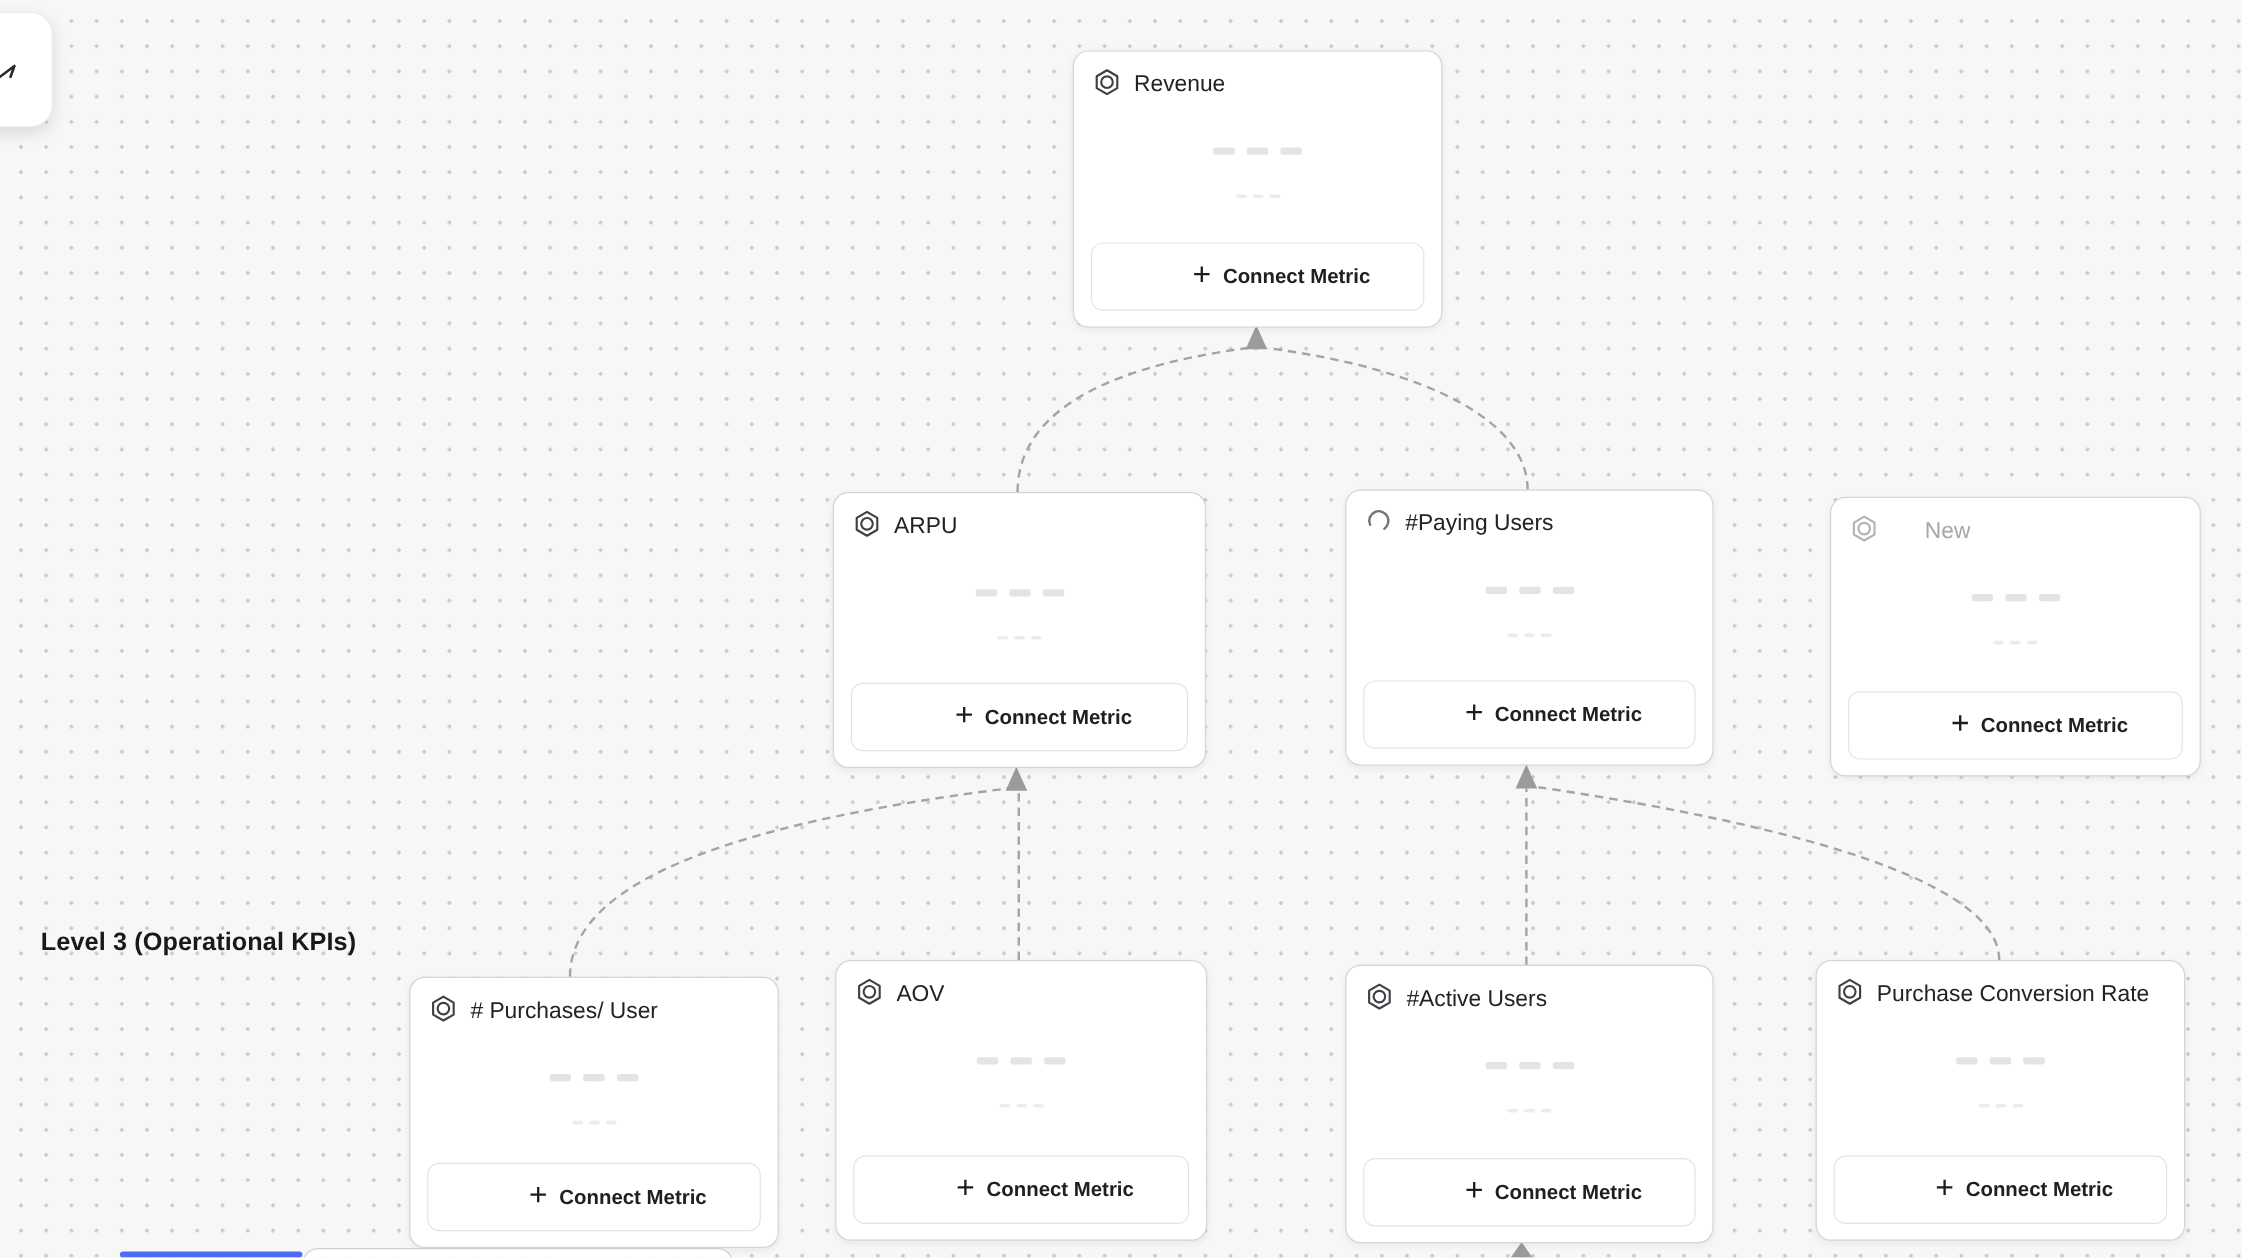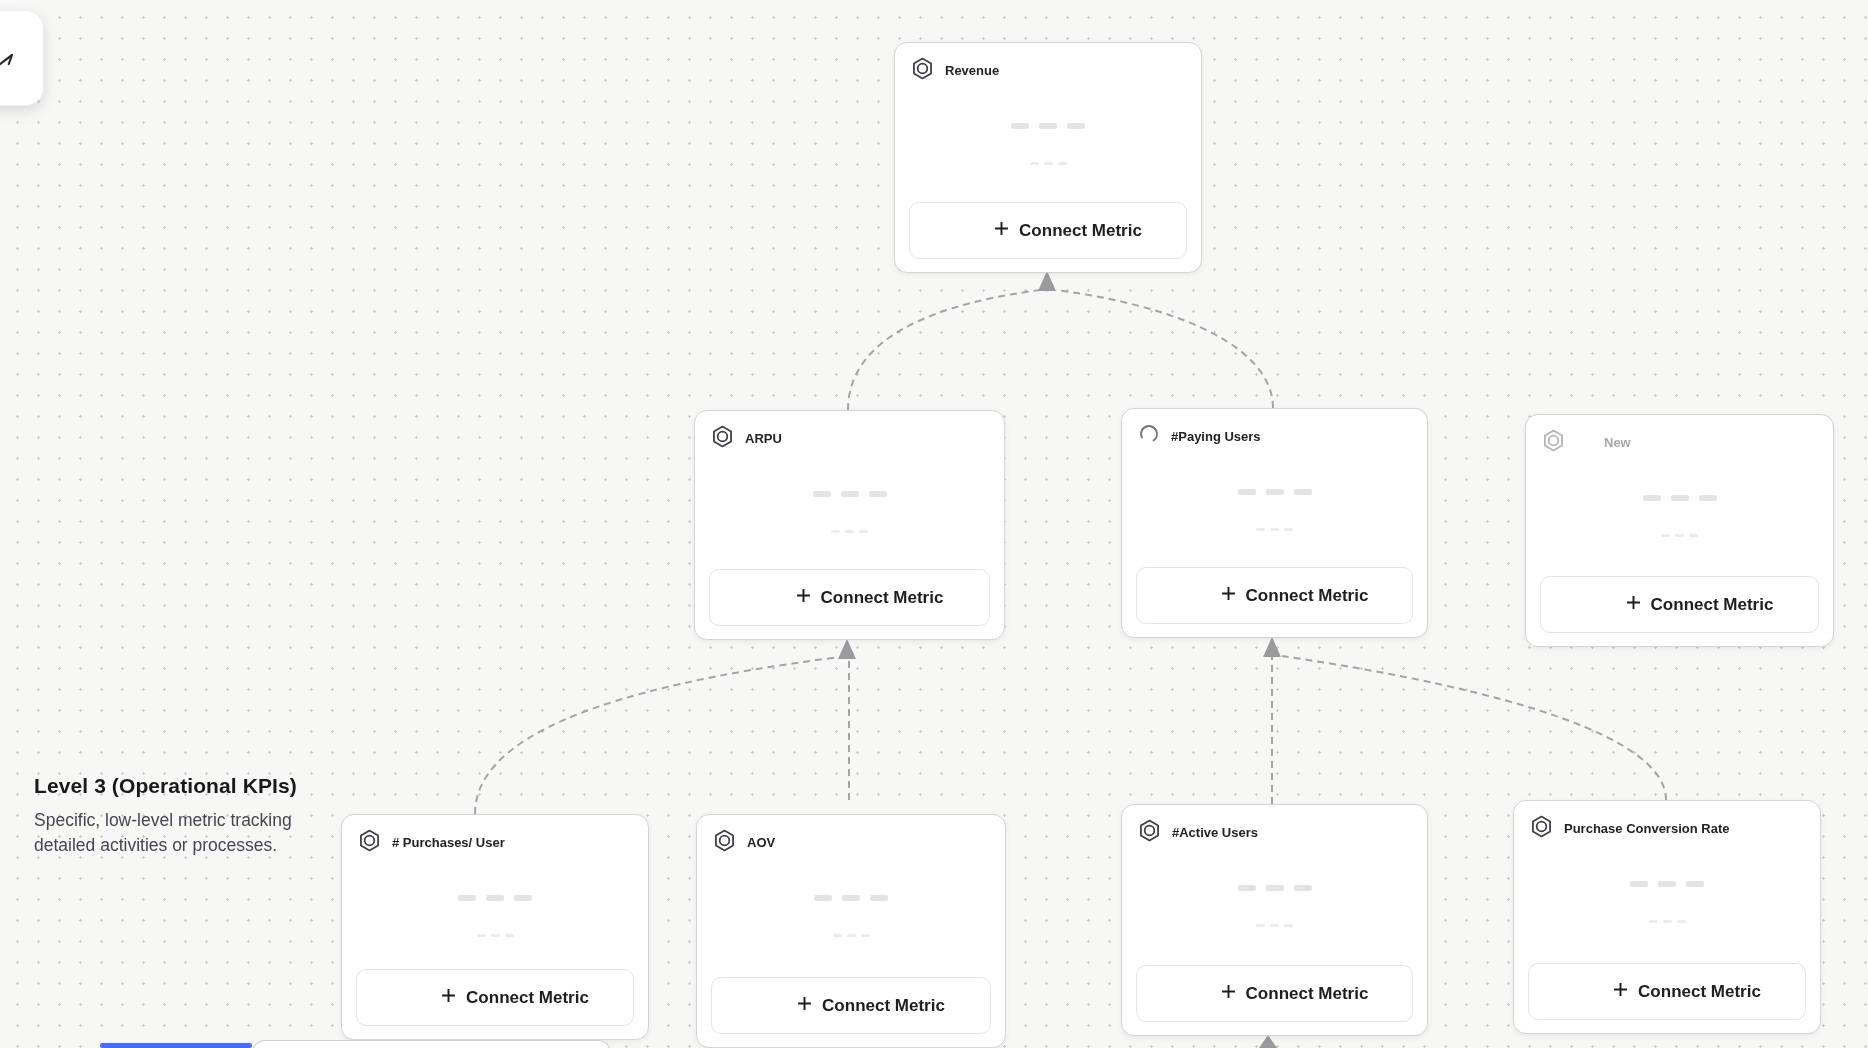--- a/index.html
+++ b/index.html
@@ -23,27 +23,27 @@
   
   .card{
     position:absolute;background:#fff;border:1.5px solid #d4d4d4;border-radius:13px;
     box-shadow:0 2px 6px rgba(0,0,0,.06);
   }
   #card-revenue  {left:894px; top:42px;  width:306px;height:229px;}
   #card-arpu     {left:694px; top:410px; width:309px;height:228px;}
   #card-paying   {left:1121px;top:408px; width:305px;height:228px;}
   #card-new      {left:1525px;top:414px; width:307px;height:231px;}
   #card-purch    {left:322px; top:814px; width:306px;height:224px;margin-left:19px;}
-  #card-aov      {left:696px; top:800px; width:308px;height:232px;margin-top:14px;}
+  #card-aov      {left:696px; top:800px; width:308px;height:232px;}
   #card-active   {left:1121px;top:804px; width:305px;height:230px;}
   #card-pcr      {left:1513px;top:800px; width:306px;height:232px;}
 
   .card .head{position:absolute;left:16px;top:14px;right:12px;display:flex;align-items:center;gap:11px;}
   .card .head svg{flex:0 0 auto;}
-  .card .title{font-size:13px;font-weight:700;color:#232327;white-space:nowrap;overflow:hidden;}
+  .card .title{font-size:19px;font-weight:400;color:#232327;white-space:nowrap;overflow:hidden;}
   .node-new .title{color:#a6a6ab;margin-left:28px;}
   .node-new .hex-outline{stroke:#b3b3b6;}
   .hex-outline{stroke:#3f3f46;}
 
   .skel-row{position:absolute;left:0;right:0;display:flex;justify-content:center;}
   .skel-a{top:80px;gap:10px;}
   .skel-b{top:119px;gap:5px;}
   .skel-bar{width:18px;height:6px;border-radius:2px;background:#e4e4e4;}
   .skel-dash{width:9px;height:3px;border-radius:1.5px;background:#ececec;}
 
@@ -89,21 +89,20 @@
     <g fill="#9b9b9e" stroke="none">
       <polygon points="1047,271 1038,291 1056,291"></polygon>
       <polygon points="847,639 838,659 856,659"></polygon>
       <polygon points="1272,637 1263,657 1281,657"></polygon>
       <polygon points="1268,1035 1259,1048 1277,1048"></polygon>
     </g>
   </svg>
 
   <div class="level-label" id="label-l3">
     <h2>Level 3 (Operational KPIs)</h2>
-    <p>Specific, low-level metric tracking detailed activities or processes.</p>
   </div>
 
   <div class="card" id="card-revenue">
     <div class="head">
       <span>
         <svg width="23" height="23" viewBox="0 0 22 22" fill="none" stroke-width="1.7" stroke-linejoin="round">
           <path class="hex-outline" d="M11 1.5 L19.2 6.25 V15.75 L11 20.5 L2.8 15.75 V6.25 Z"></path>
           <circle class="hex-outline" cx="11" cy="11" r="4.6"></circle>
         </svg>
       </span>

